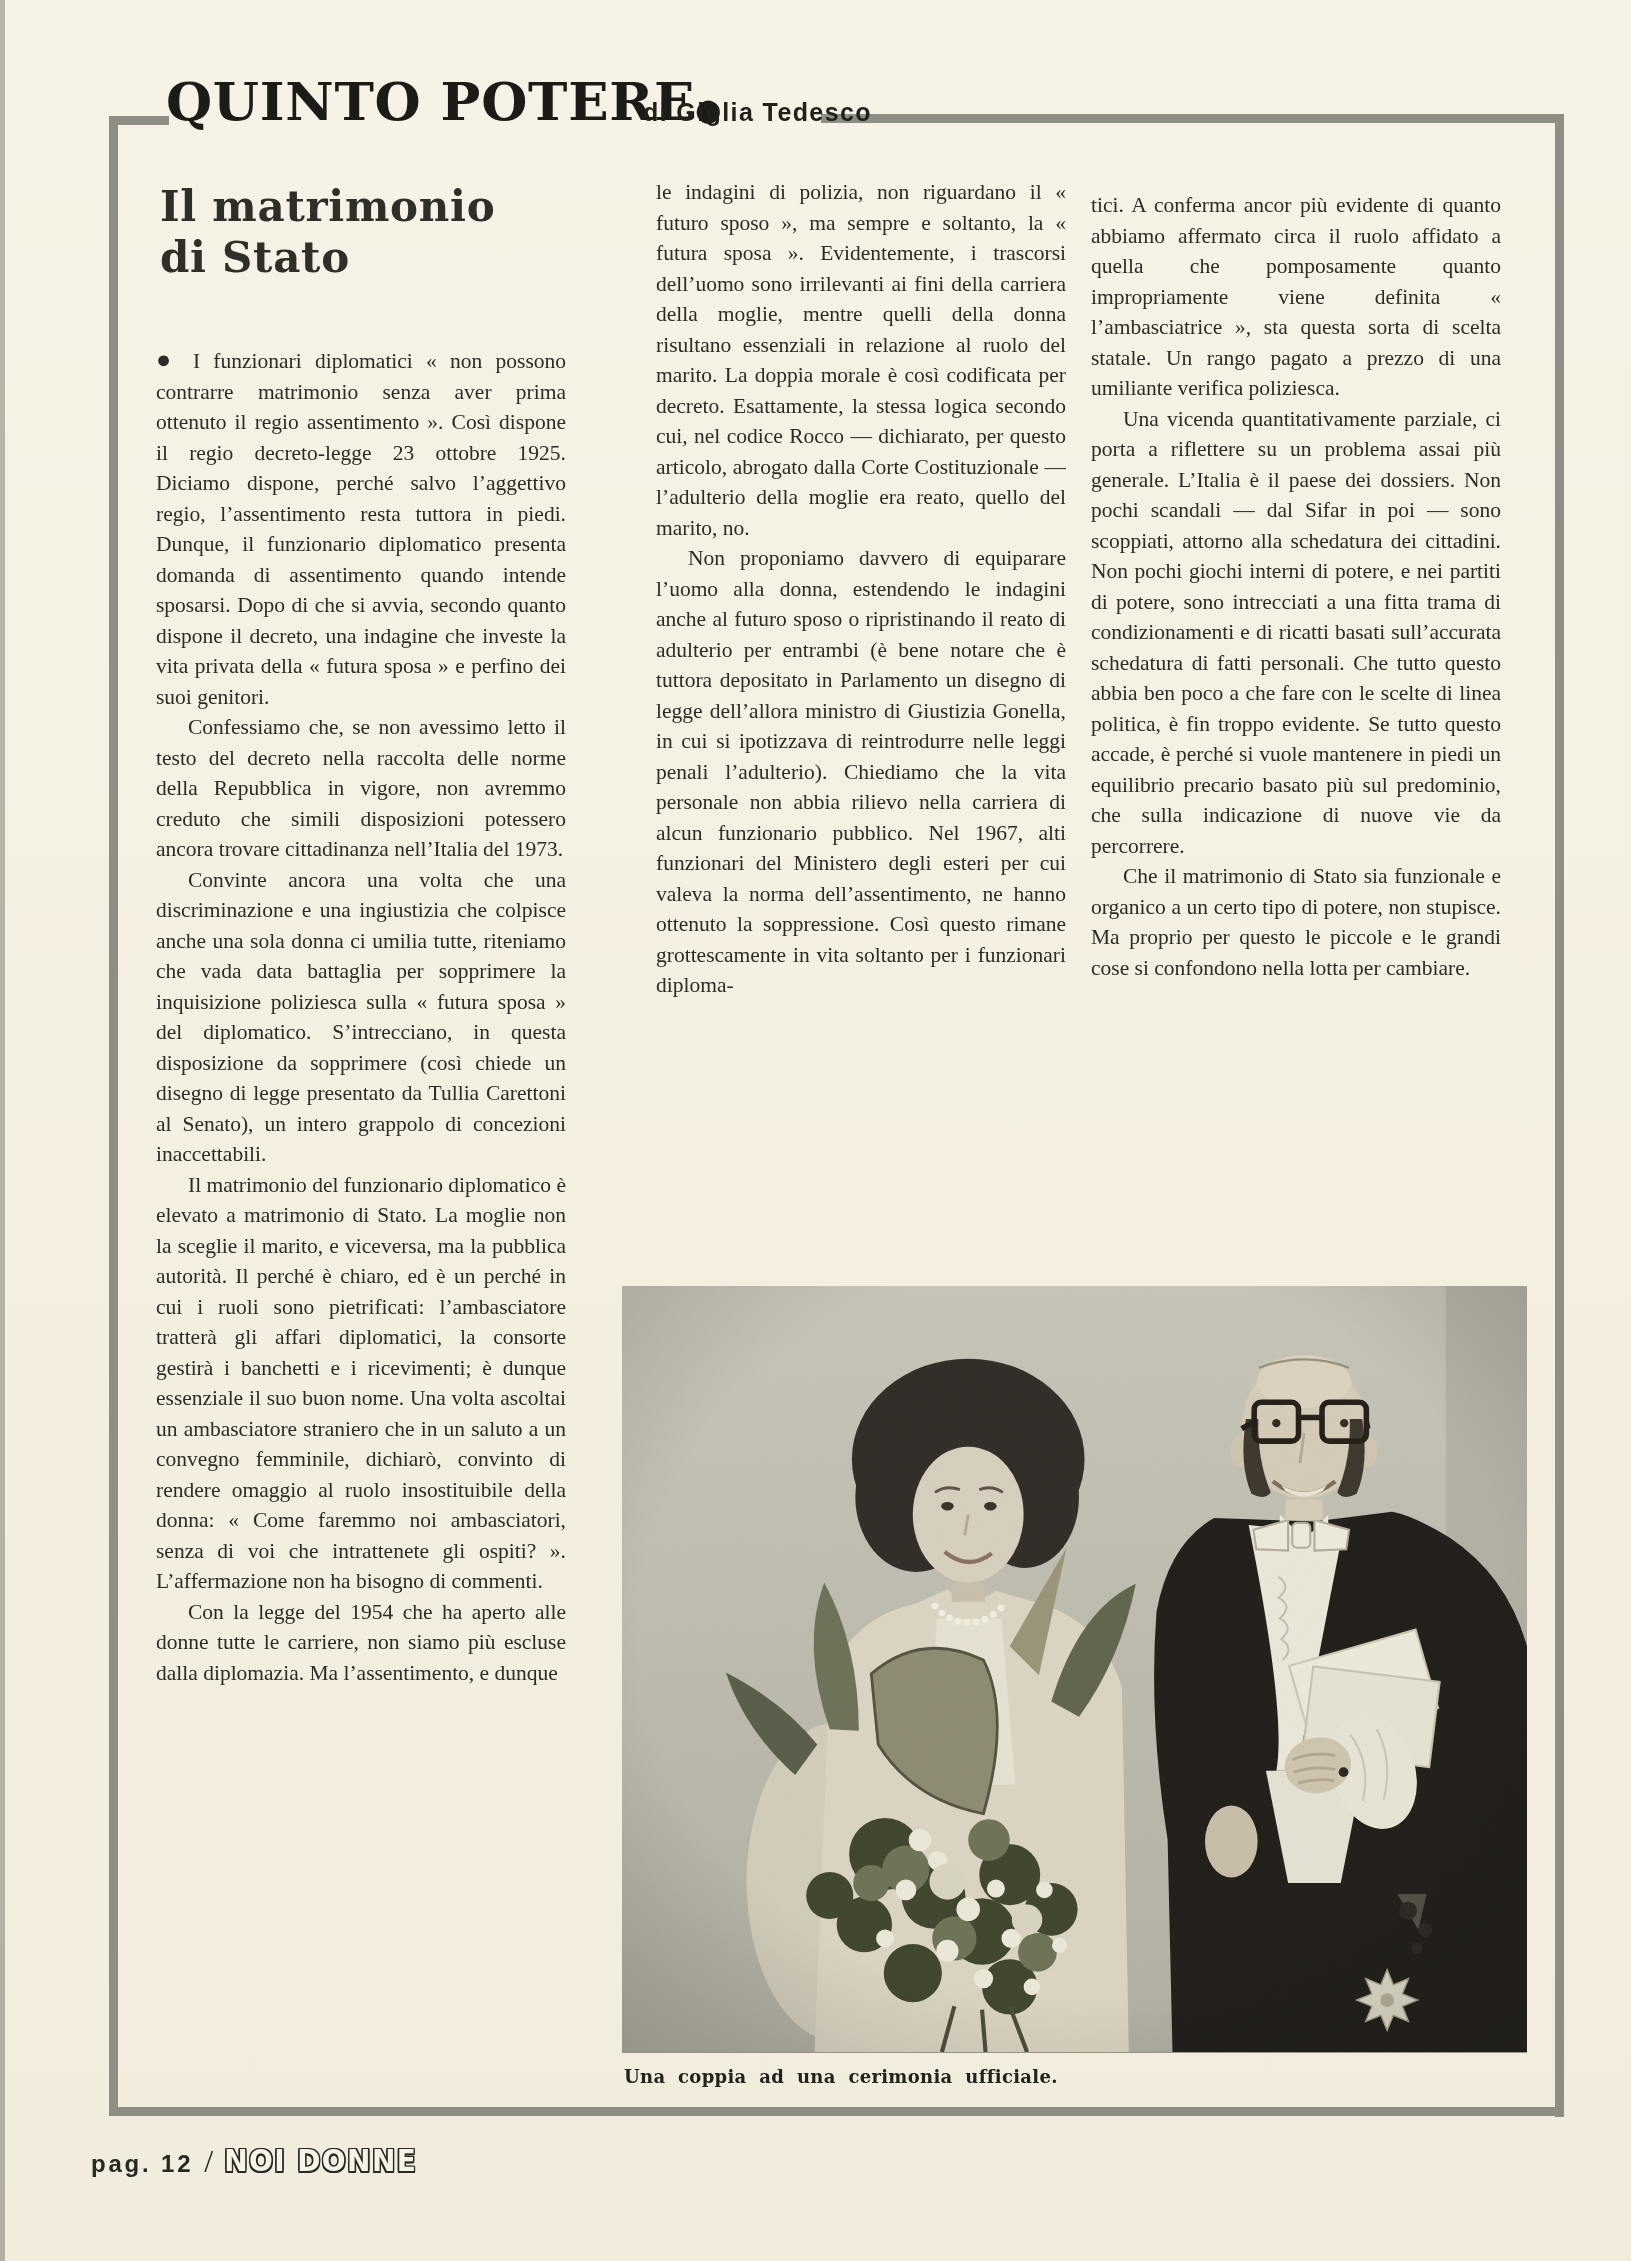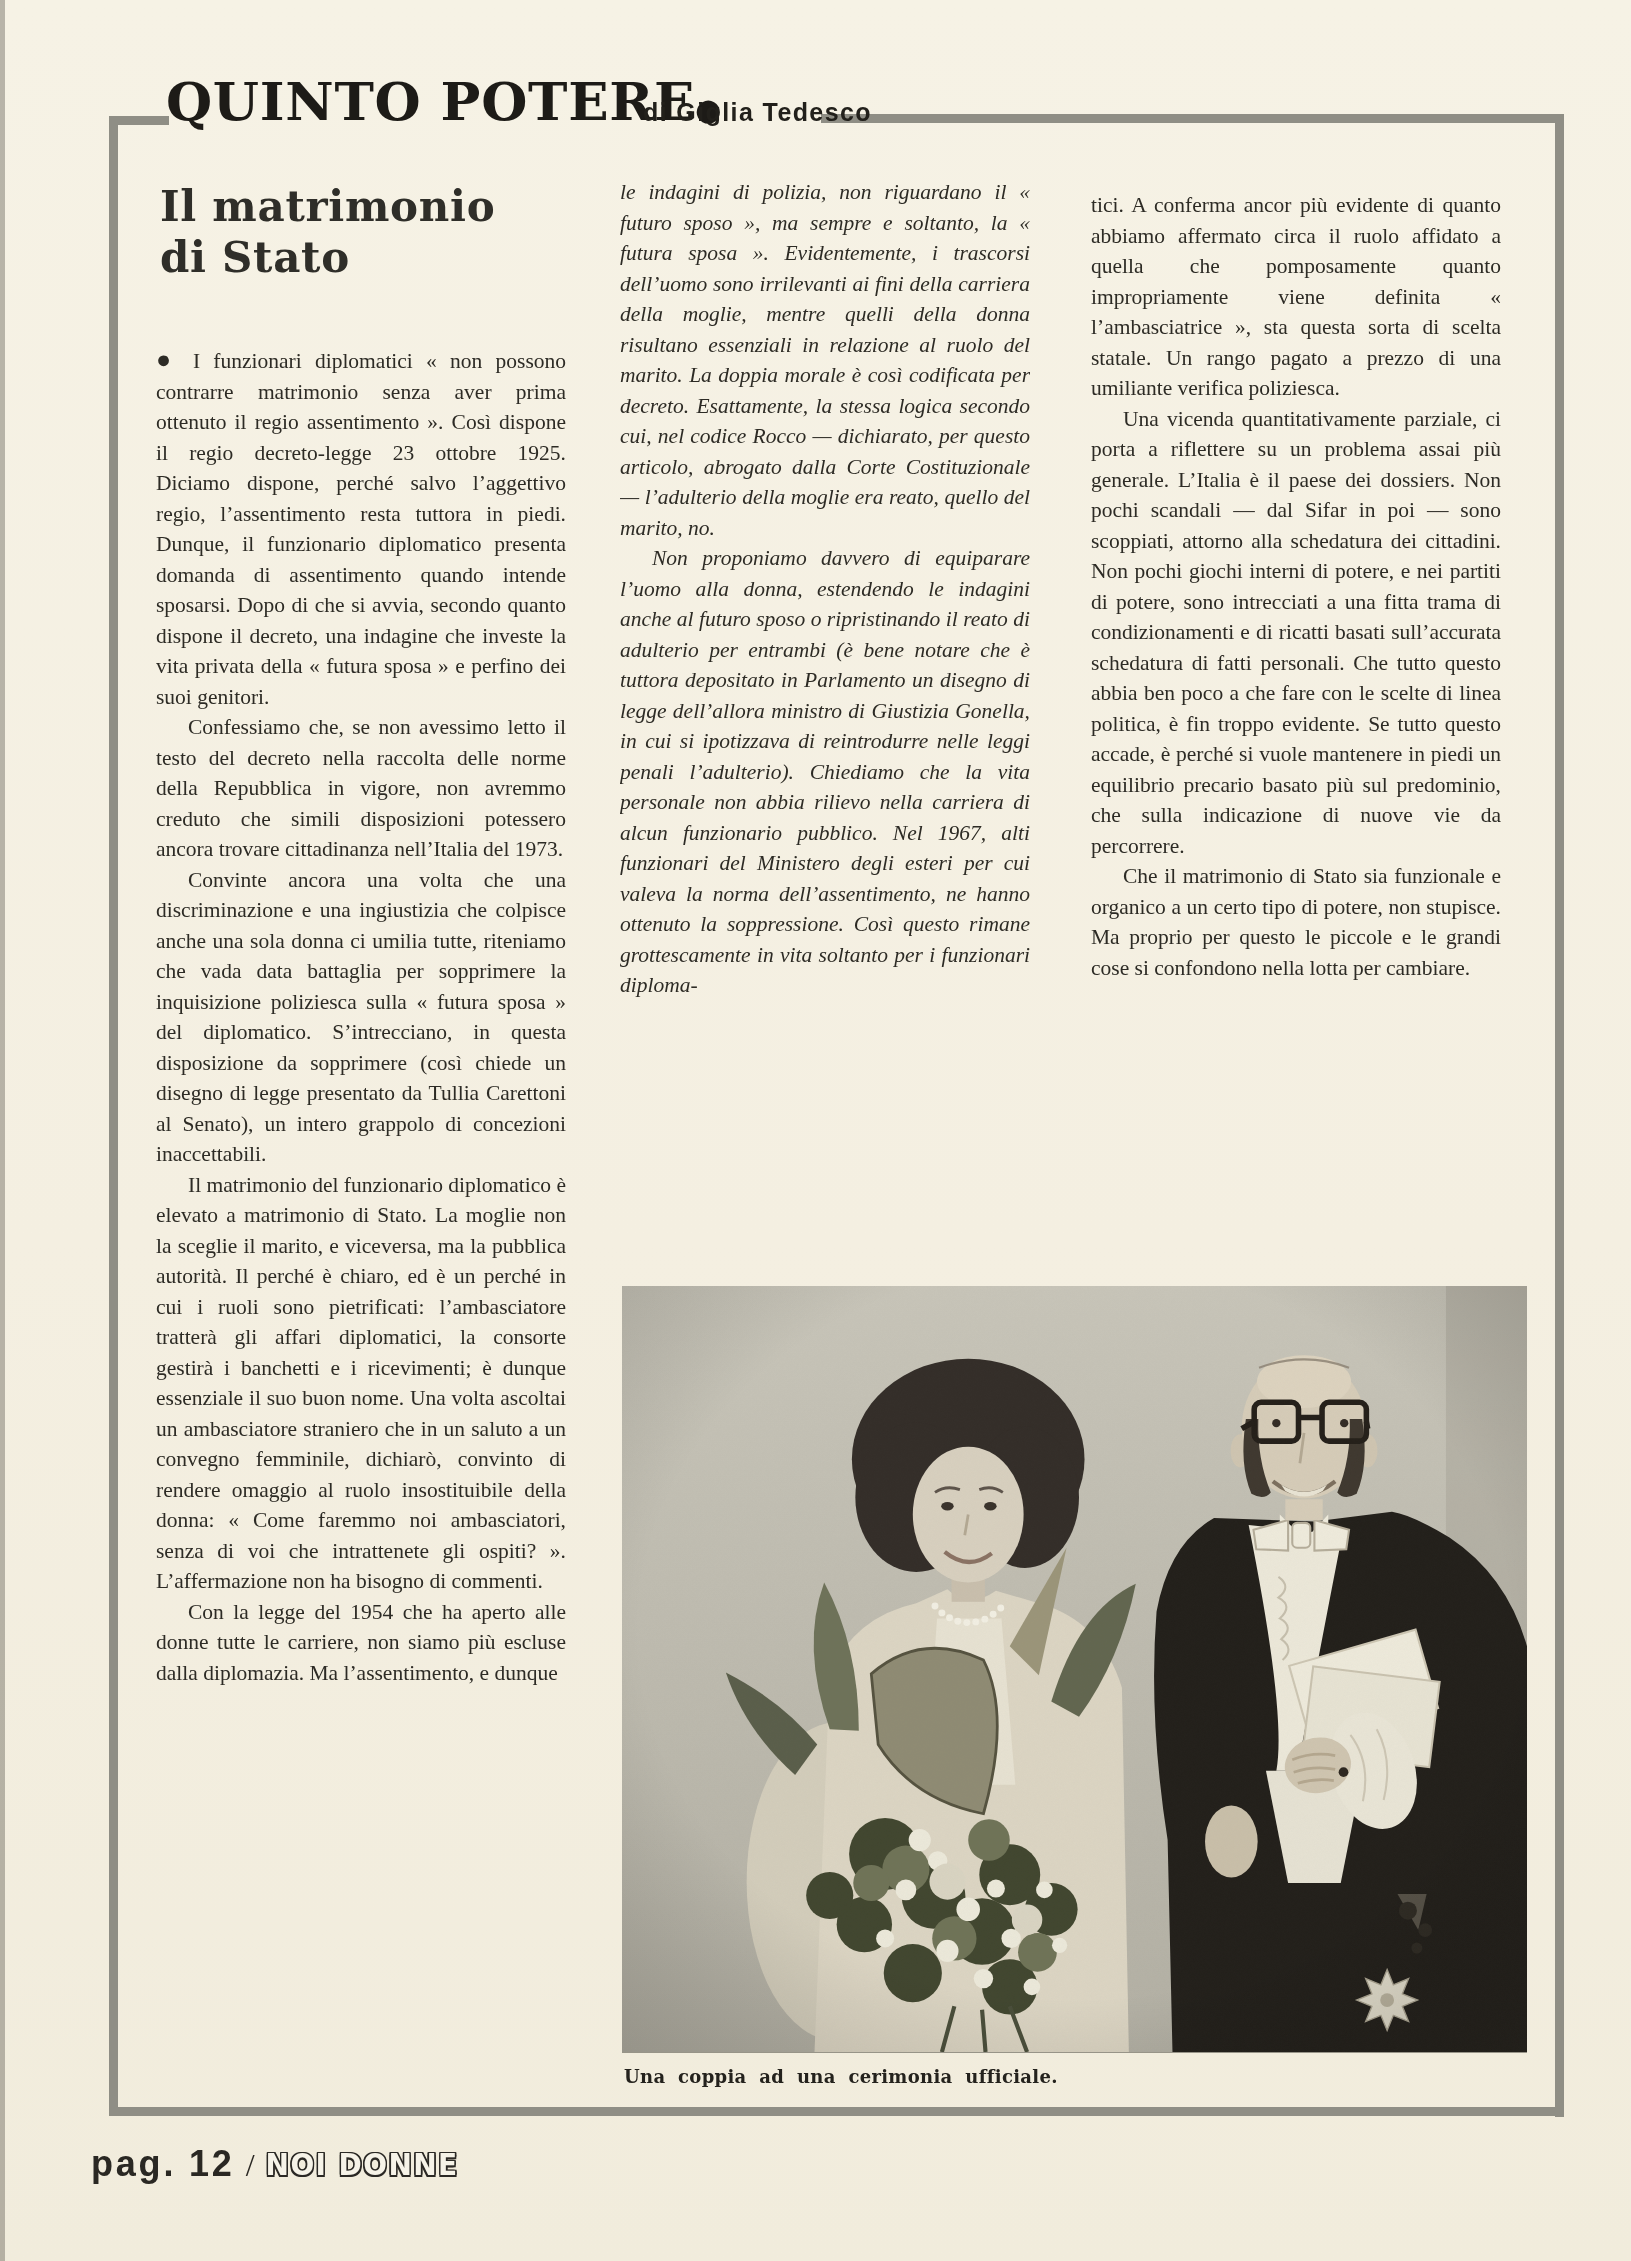--- a/index.html
+++ b/index.html
@@ -39,38 +39,38 @@
 
   .col {
     position:absolute; width:410px; overflow:hidden;
     font-size:21.5px; line-height:30.5px; text-align:justify;
     color:#2d2b25;
   }
   .col p { margin:0; }
   .col p.indent { text-indent:32px; }
   .bullet-dot { font-size:25px; padding-right:14px; }
   .col-1 { left:156px;  top:345px; height:1760px; }
-  .col-2 { left:620px;  top:177px; height:1084px;font-style:italic; }
+  .col-2 { left:656px;  top:177px; height:1084px; }
   .col-3 { left:1091px; top:190px; height:1084px; }
 
   .photo {
     position:absolute; left:622px; top:1286px; width:905px; height:766px;
     margin:0; background:#bcb9ad; border-bottom:1.4px solid #979488;
   }
   .photo svg { display:block; width:100%; height:100%; }
 
   .caption {
     position:absolute; left:624px; top:2066px; width:905px;
     font-family:"DejaVu Serif", serif; font-weight:700; font-size:18px;
     letter-spacing:0.3px; word-spacing:6.2px; color:#24221d;
   }
 
   .footer { position:absolute; left:91px; top:2143px; display:flex; align-items:baseline; gap:11px; }
   .pagenum {
-    font-family:"Liberation Sans", sans-serif; font-weight:700; font-size:36px;
+    font-family:"Liberation Sans", sans-serif; font-weight:700; font-size:24px;
     letter-spacing:2.8px; color:#2a2823;
   }
   .footer-sep { font-family:"Liberation Serif", serif; font-size:32px; color:#2a2823; }
   .magazine-logo {
     font-family:"DejaVu Sans", sans-serif; font-weight:800; font-size:28px;
     letter-spacing:1.4px; color:#f6f3e8; transform:scaleY(1.08); transform-origin:left bottom;
     text-shadow:-1.4px 0 #2b2925, 1.4px 0 #2b2925, 0 -1.4px #2b2925, 0 1.4px #2b2925,
                 -1.4px -1.4px #2b2925, 1.4px 1.4px #2b2925, -1.4px 1.4px #2b2925, 1.4px -1.4px #2b2925;
   }
 </style>

